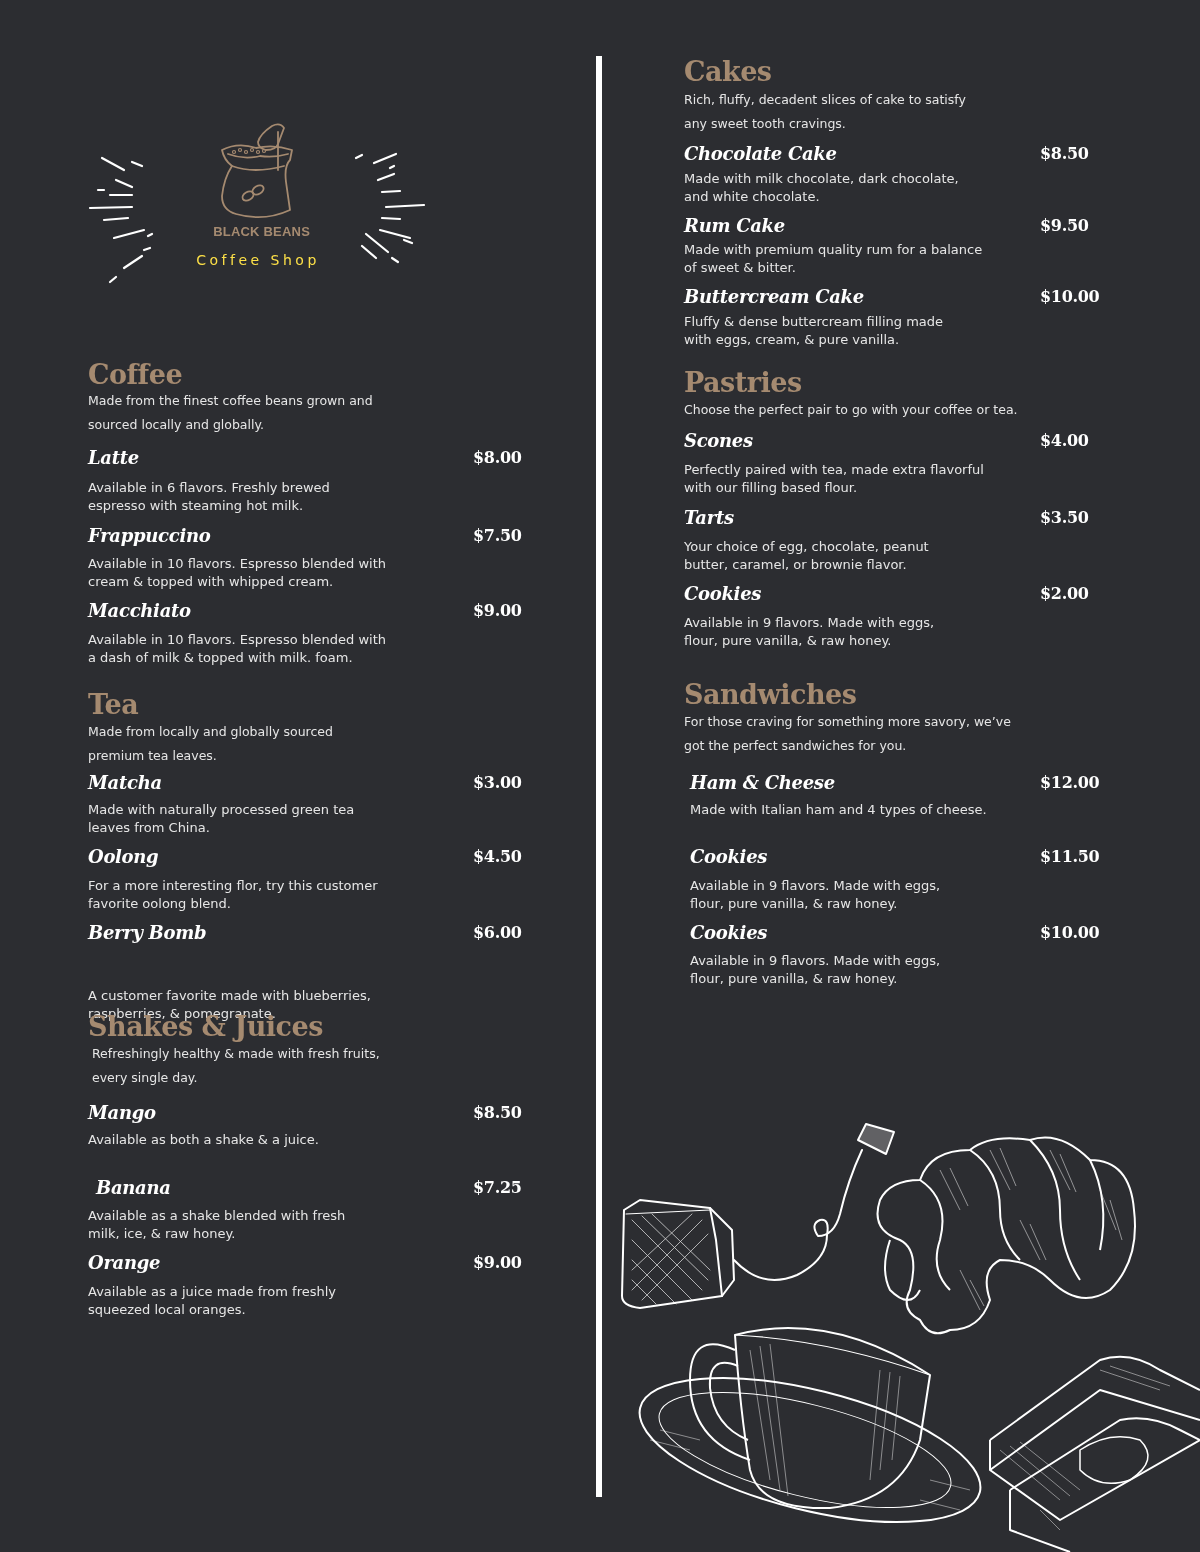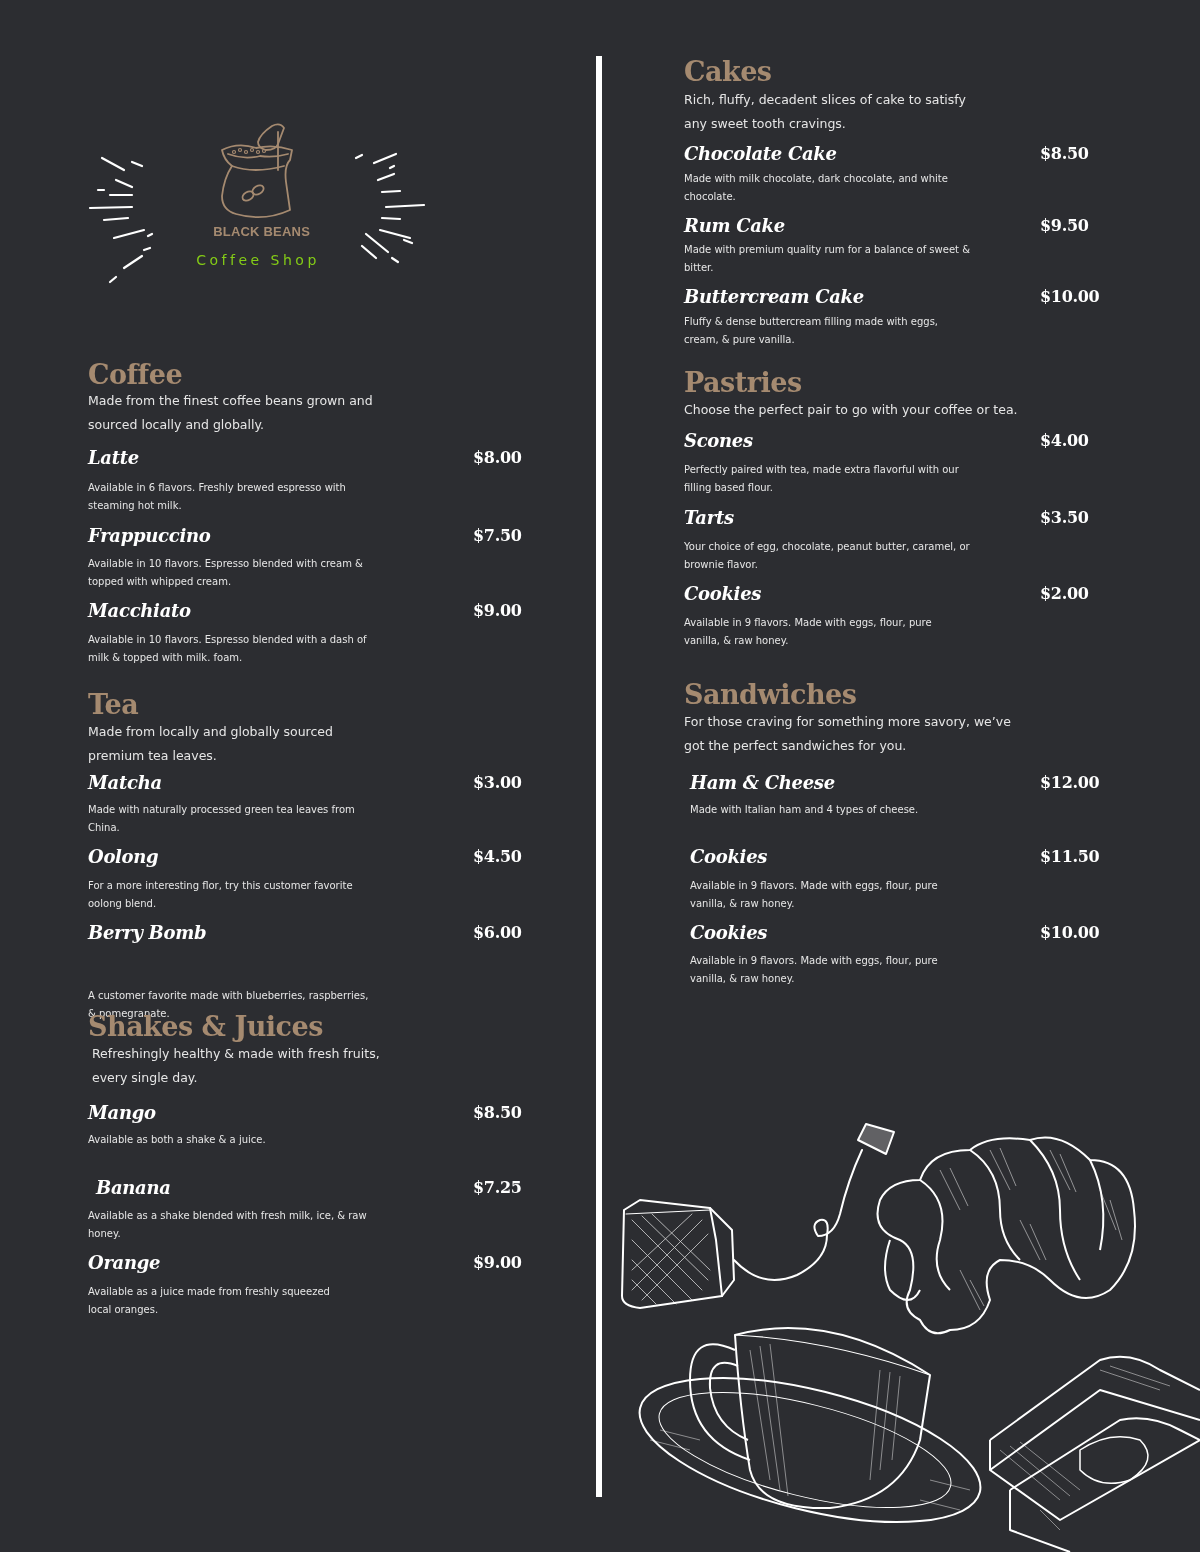--- a/index.html
+++ b/index.html
@@ -21,31 +21,31 @@
   }
   .item-name {
     position: absolute; font-family: "DejaVu Serif", serif; font-weight: bold;
     font-size: 18px; line-height: 22px; color: #ffffff; white-space: nowrap; letter-spacing: -0.3px; font-style: italic;
   }
   .item-price {
     position: absolute; font-family: "DejaVu Serif", serif; font-weight: bold;
     font-size: 16px; line-height: 22px; color: #ffffff; white-space: nowrap; letter-spacing: -0.3px;
   }
   .item-desc {
-    position: absolute; font-family: "DejaVu Sans", sans-serif; font-size: 10px; line-height: 18px;
+    position: absolute; font-family: "DejaVu Sans", sans-serif; font-size: 13px; line-height: 18px;
     color: #e6e6e6; width: 300px;
   }
 
   .brand-name {
     position: absolute; left: 188px; top: 224px; width: 122px; text-align: right;
     font-family: "Liberation Sans", sans-serif; font-weight: bold; font-size: 13px; color: #a58a70; letter-spacing: 0.2px;
   }
   .brand-sub {
     position: absolute; left: 180px; top: 252px; width: 156px; text-align: center;
-    font-family: "DejaVu Sans", sans-serif; font-size: 14px; color: #84cc16; letter-spacing: 3.5px;
+    font-family: "DejaVu Sans", sans-serif; font-size: 14px; color: #fde047; letter-spacing: 3.5px;
   }
 </style>
 </head>
 <body>
 
 <div>
 
   <svg class="abs" style="left:86px;top:150px" width="70" height="140" viewBox="0 0 70 140">
     <g stroke="#ffffff" stroke-width="2.2" stroke-linecap="round" fill="none">
       <line x1="16" y1="8" x2="38" y2="20"></line>

